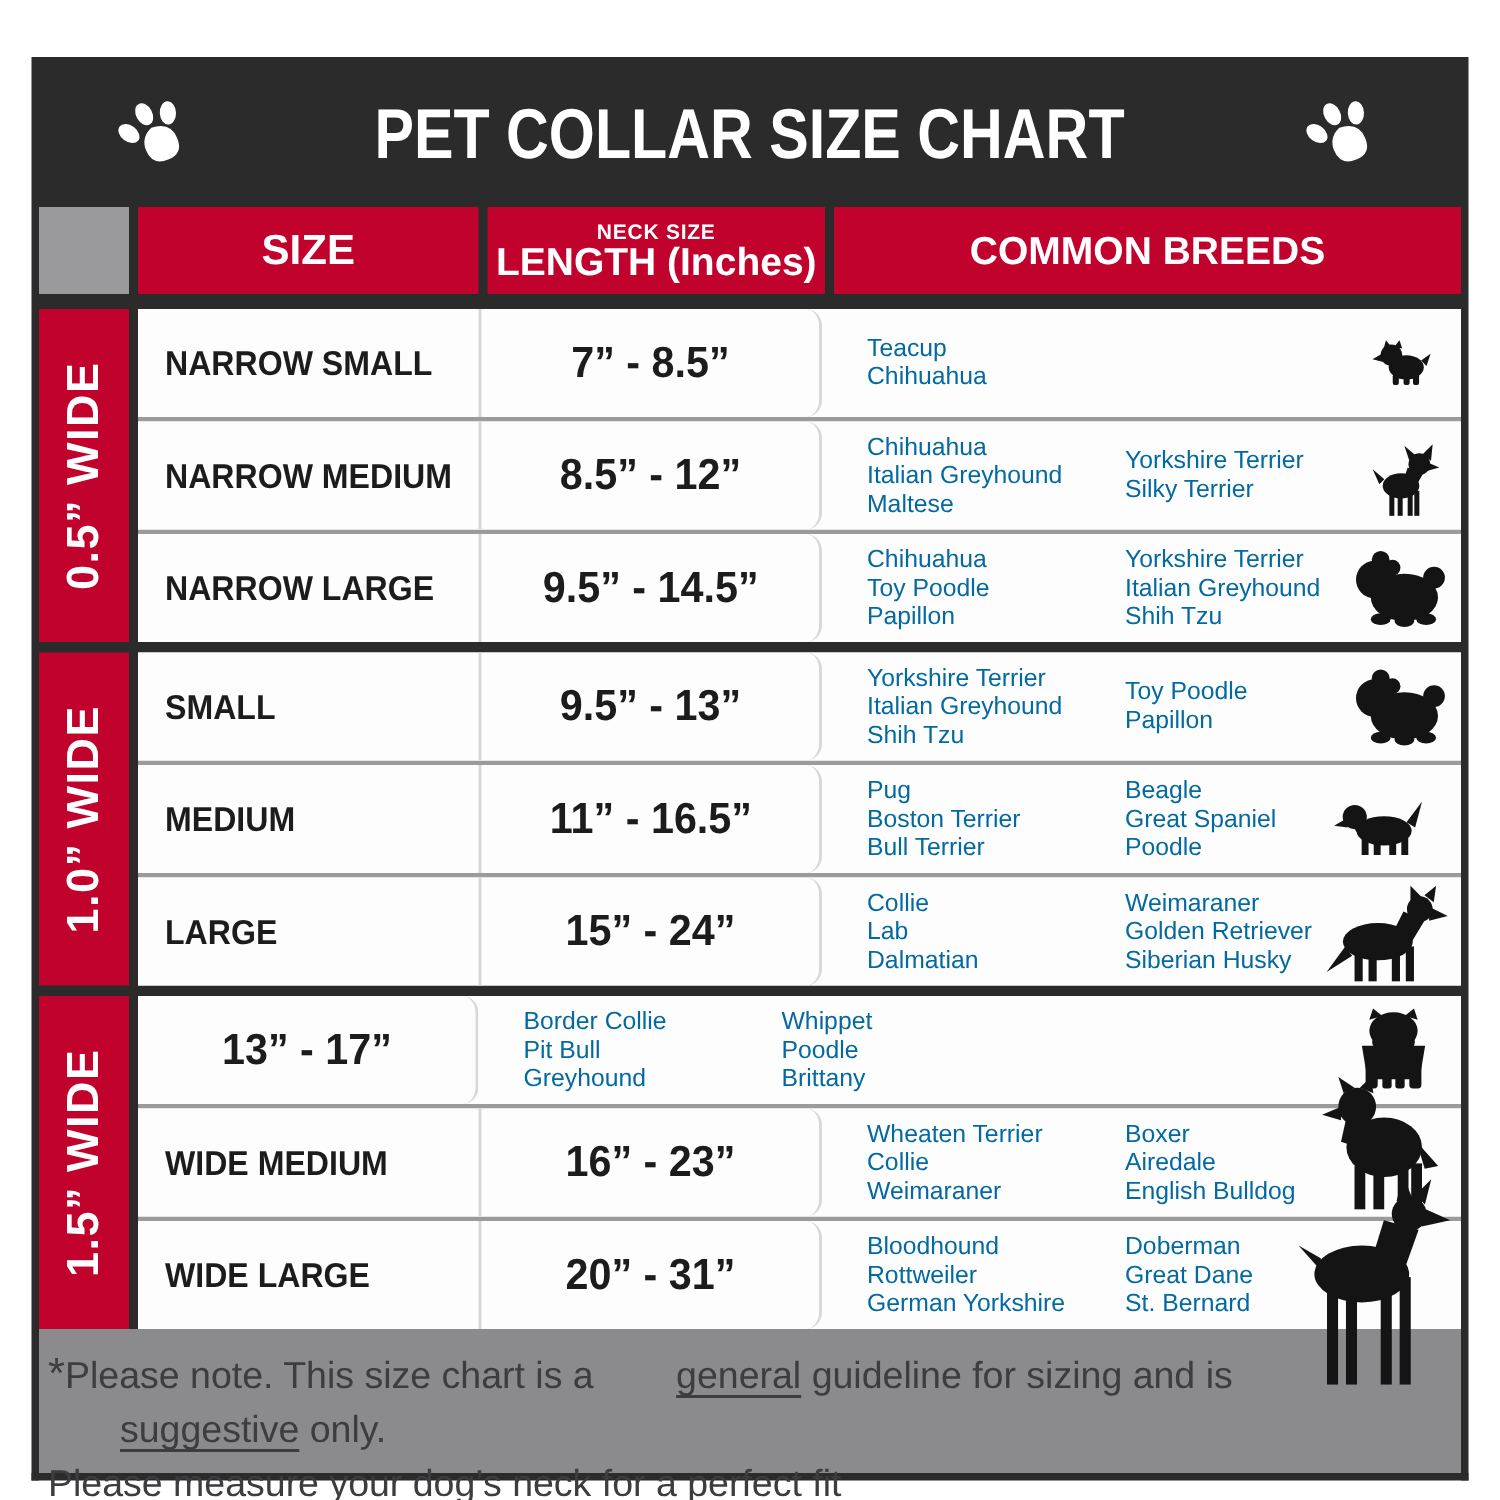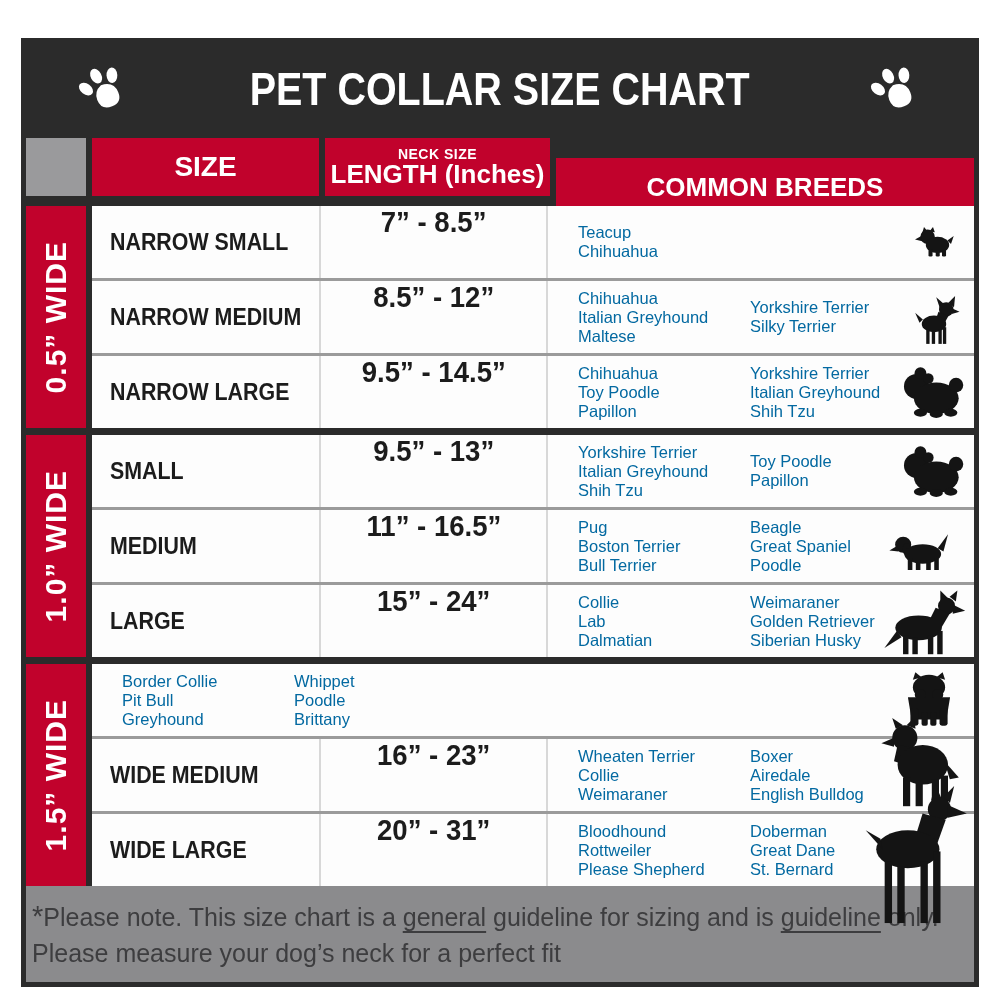--- a/index.html
+++ b/index.html
@@ -21,55 +21,55 @@
   
   .header-row { display:flex; background:#2b2b2b; height:68px; padding-bottom:6px; }
   .hc { height:58px; }
   .h-spacer { width:60px; background:#9a9a9c; margin-right:6px; }
   .h-cell { background:#c1022c; color:#ffffff; display:flex; flex-direction:column;
             align-items:center; justify-content:center; font-weight:700; }
   .h-size   { width:227px; margin-right:6px; font-size:28px; }
   .h-neck   { width:225px; margin-right:6px; line-height:1.0; }
   .h-neck .small { font-size:14px; letter-spacing:.5px; }
   .h-neck .big   { font-size:26px; }
-  .h-breeds { flex:1; font-size:26px;margin-top:20px; }
+  .h-breeds { flex:1; font-size:26px; }
 
   
   .body { display:flex; }
   .bar-col { width:66px; background:#2b2b2b; display:flex; flex-direction:column; }
   .bar { height:222px; background:#c1022c; margin-right:6px; display:flex;
          align-items:center; justify-content:center; }
   .bar + .bar { margin-top:7px; }
   .bar span { writing-mode:vertical-rl; transform:rotate(180deg); color:#ffffff;
               font-weight:700; font-size:30px; white-space:nowrap; letter-spacing:1px; }
 
   .rows { flex:1; display:flex; flex-direction:column; }
   .row { height:72px; display:flex; background:#fdfdfd; position:relative; }
   .sep-thin  { height:3px; background:#9b9b9b; }
   .sep-group { height:7px; background:#2b2b2b; }
 
   .c-size { width:229px; border-right:2px solid #d8d8d8; display:flex;
             align-items:center; padding-left:18px; }
   .c-size span { font-weight:700; font-size:23px; color:#1c1c1c; white-space:nowrap;
                  display:inline-block; transform:scaleX(.93); transform-origin:left center; }
   .c-neck { width:227px; border-right:2px solid #d8d8d8; display:flex;
-            justify-content:center; }
+            align-items:center; justify-content:center;border-radius:11px; }
   .c-neck span { font-weight:700; font-size:29px; color:#1c1c1c; white-space:nowrap;
                  display:inline-block; transform:scaleX(.95); }
   .c-breeds { flex:1; display:flex; align-items:center; position:relative; }
   .breed-col { white-space:pre-line; font-size:16.5px; line-height:19px; color:#0369a1; }
   .breed-col.a { width:172px; margin-left:30px; }
   .breed-col.b { width:150px; }
   .dog { position:absolute; fill:#141414; }
 
   
   .footer { height:96px; background:#8b8b8d; padding:12px 14px 0 6px;
             font-size:25px; line-height:36px; color:#3d3d3f; }
   .footer .ast { font-size:29px; }
-  .u { text-decoration:underline; text-decoration-thickness:2px; text-underline-offset:5px; }
+  .u { text-decoration:underline; text-decoration-thickness:2px; text-underline-offset:5px;margin-left:48px; }
 </style>
 </head>
 <body>
 
 <svg width="0" height="0" style="position:absolute">
   <defs>
     <g id="paw" fill="#ffffff">
       <g transform="rotate(-28 50 55)">
         <path d="M50,44 Q72,48 70,68 Q68,86 50,84 Q31,82 33,63 Q35,48 50,44 Z"></path>
         <ellipse cx="25" cy="38" rx="9" ry="13" transform="rotate(-25 25 38)"></ellipse>
@@ -331,20 +331,23 @@
 Golden Retriever
 Siberian Husky</div>
             <svg class="dog" style="right:6px; top:4px; width:88px; height:66px" viewBox="0 0 110 85">
                 <use href="#dog-shepherd"></use>
               </svg>
           </div>
         </div>
         <div class="sep-group"></div>
 
         <div class="row">
+          <div class="c-neck">
+              <span>13” - 17”</span>
+            </div>
           <div class="c-breeds">
             <div class="breed-col a">Border Collie
 Pit Bull
 Greyhound</div>
             <div class="breed-col b">Whippet
 Poodle
 Brittany</div>
             <svg class="dog" style="right:14px; top:6px; width:62px; height:58px" viewBox="0 0 100 90">
                 <use href="#dog-bulldog"></use>
               </svg>
@@ -376,32 +379,32 @@
         <div class="row">
           <div class="c-size">
               <span>WIDE LARGE</span>
             </div>
           <div class="c-neck">
               <span>20” - 31”</span>
             </div>
           <div class="c-breeds">
             <div class="breed-col a">Bloodhound
 Rottweiler
-Please Shepherd</div>
+German Yorkshire</div>
             <div class="breed-col b">Doberman
 Great Dane
 St. Bernard</div>
             <svg class="dog" style="right:4px; top:-30px; width:118px; height:158px; z-index:5" viewBox="0 0 110 150">
                 <use href="#dog-doberman"></use>
               </svg>
           </div>
         </div>
 
       </div>
     </div>
 
     <div class="footer">
-      <span class="ast">*</span><span>Please note. This size chart is a </span><span class="u">general</span><span> guideline for sizing and is </span><span class="u">guideline</span><span> only.</span><br>
+      <span class="ast">*</span><span>Please note. This size chart is a </span><span class="u">general</span><span> guideline for sizing and is </span><span class="u">suggestive</span><span> only.</span><br>
       <span>Please measure your dog’s neck for a perfect fit</span>
     </div>
 
   </div>
 </div>
 
 </body></html>

